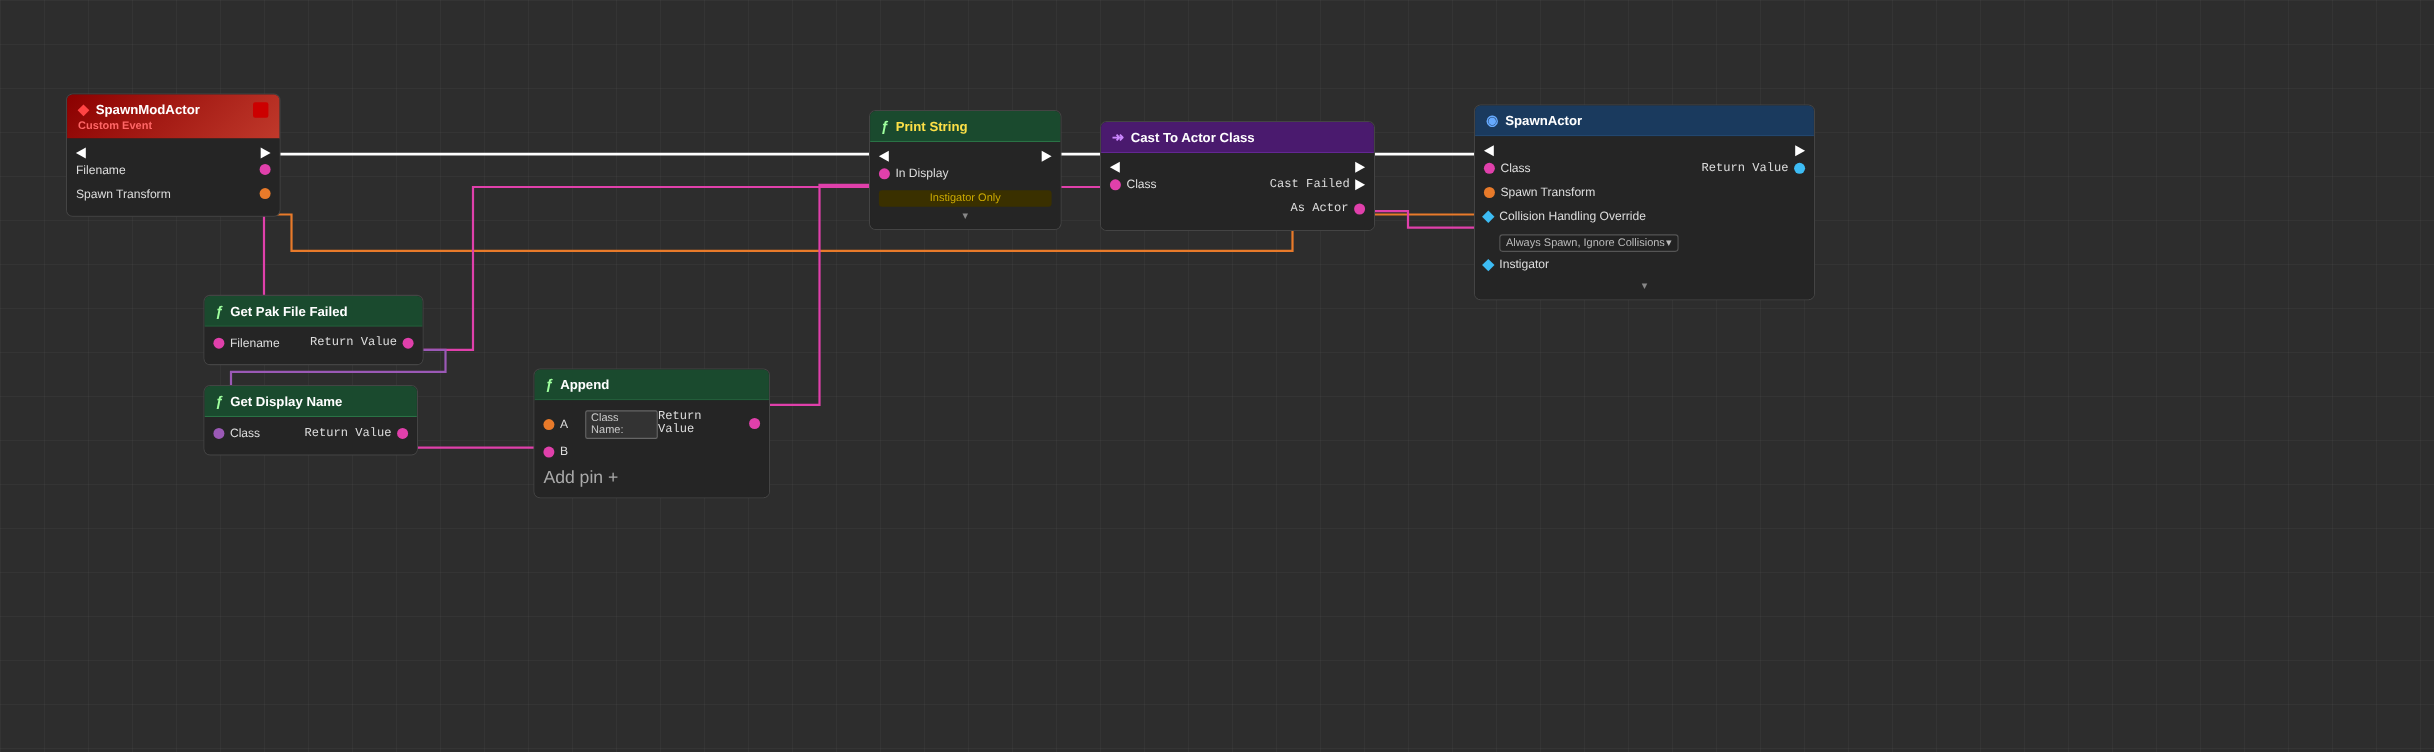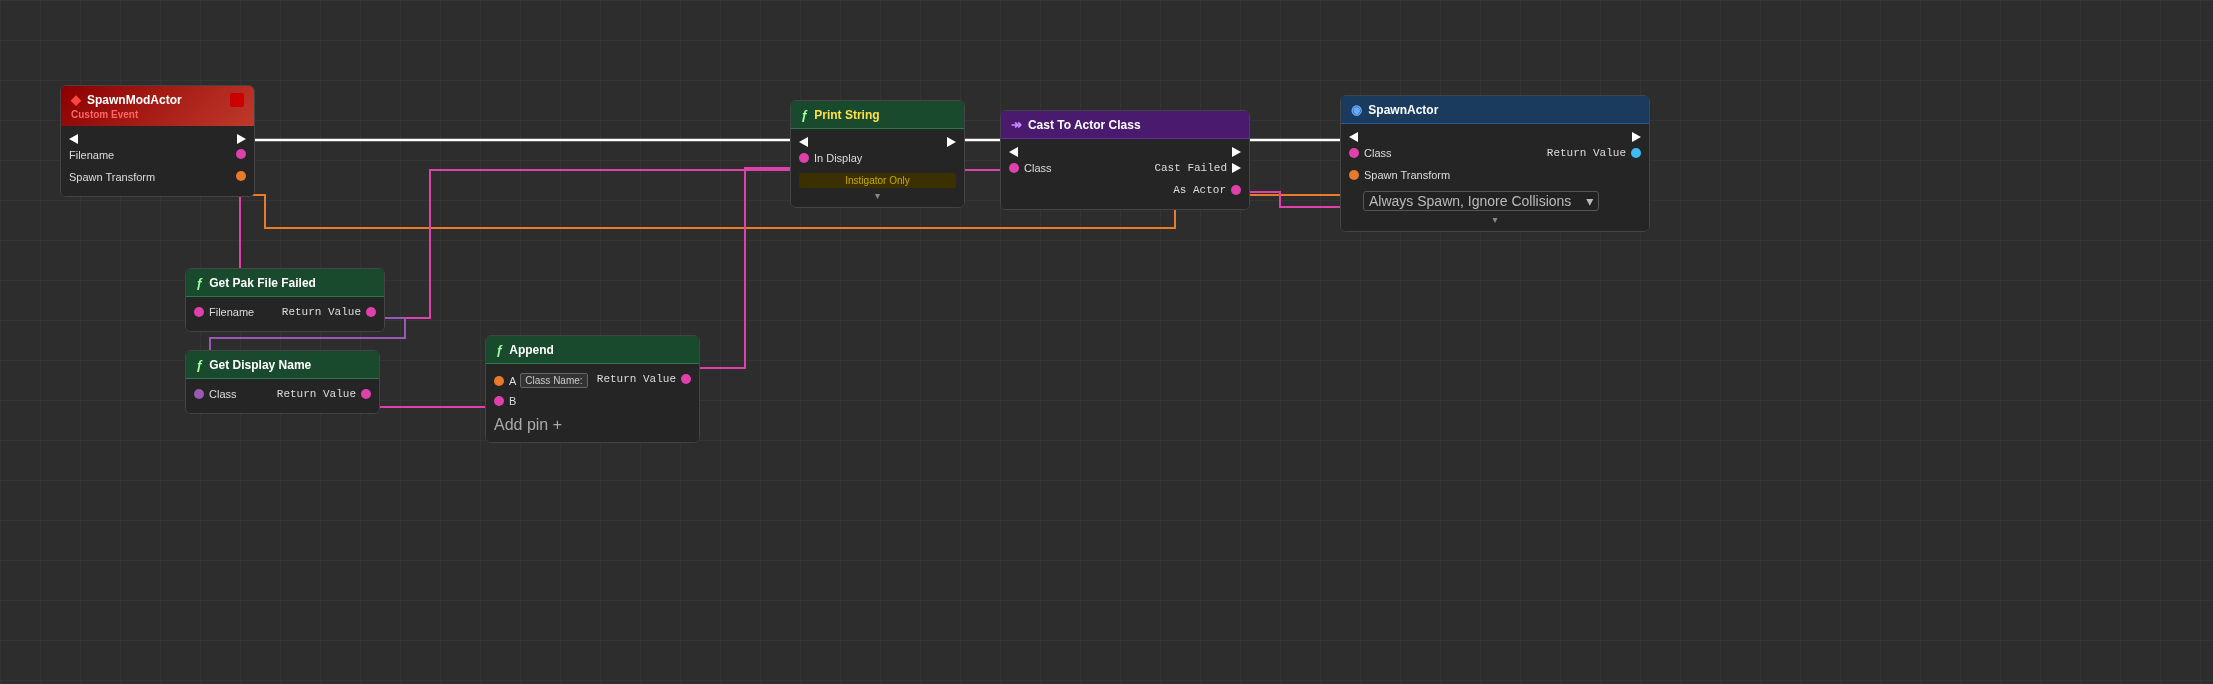--- a/index.html
+++ b/index.html
@@ -194,40 +194,40 @@
       font-size: 10px;
     }
 
     .class-name-badge {
       background: #333;
       border: 1px solid #666;
       color: #ccc;
       font-size: 10px;
       padding: 1px 4px;
       border-radius: 2px;
-      margin-left: 4px;
+      margin-left: 16px;
     }
 
     .add-pin {
       color: #aaa;
       font-size: 16px;
       padding: 2px 8px;
       cursor: pointer;
     }
 
     .dropdown-badge {
       background: #222;
       border: 1px solid #555;
       color: #bbb;
-      font-size: 14px;
+      font-size: 10px;
       padding: 1px 5px;
       border-radius: 3px;
       display: flex;
       align-items: center;
-      gap: 15px;
+      gap: 1px;
     }
 
     .node-exec-row {
       display: flex;
       align-items: center;
       justify-content: space-between;
       padding: 2px 8px;
     }
 
     .icon-diamond {
@@ -432,24 +432,36 @@
           <span class="pin pin-blue pin-right"></span>
         </div>
       </div>
       <div class="node-row">
         <div class="row-left">
           <span class="pin pin-orange pin-left"></span>
           <span>Spawn Transform</span>
         </div>
       </div>
       <div class="node-row">
+        <div class="row-left">
+          <span class="icon-diamond"></span>
+          <span style="margin-left:6px;">Collision Handling Override</span>
+        </div>
+      </div>
+      <div class="node-row">
         <div style="margin-left:14px;">
           <div class="dropdown-badge">
             <span>Always Spawn, Ignore Collisions</span>
             <span>▾</span>
           </div>
         </div>
       </div>
+      <div class="node-row">
+        <div class="row-left">
+          <span class="icon-diamond"></span>
+          <span style="margin-left:6px;">Instigator</span>
+        </div>
+      </div>
       <div class="chevron-down">▾</div>
     </div>
   </div>
 
 </div>
 
 </body></html>

